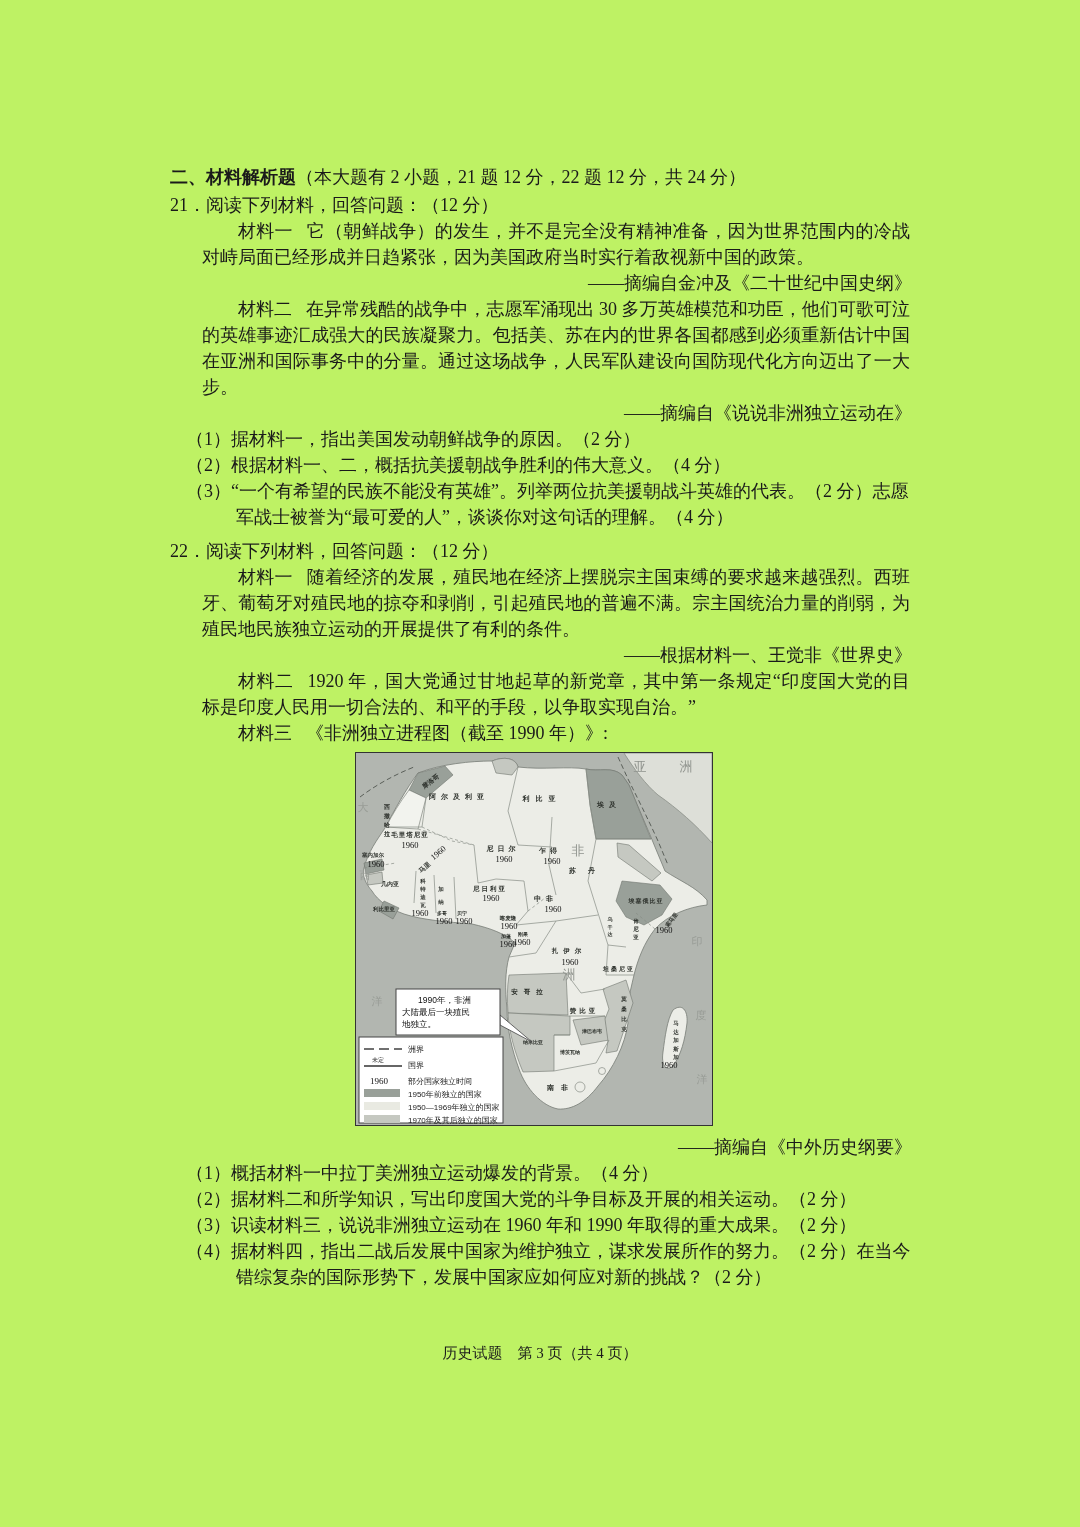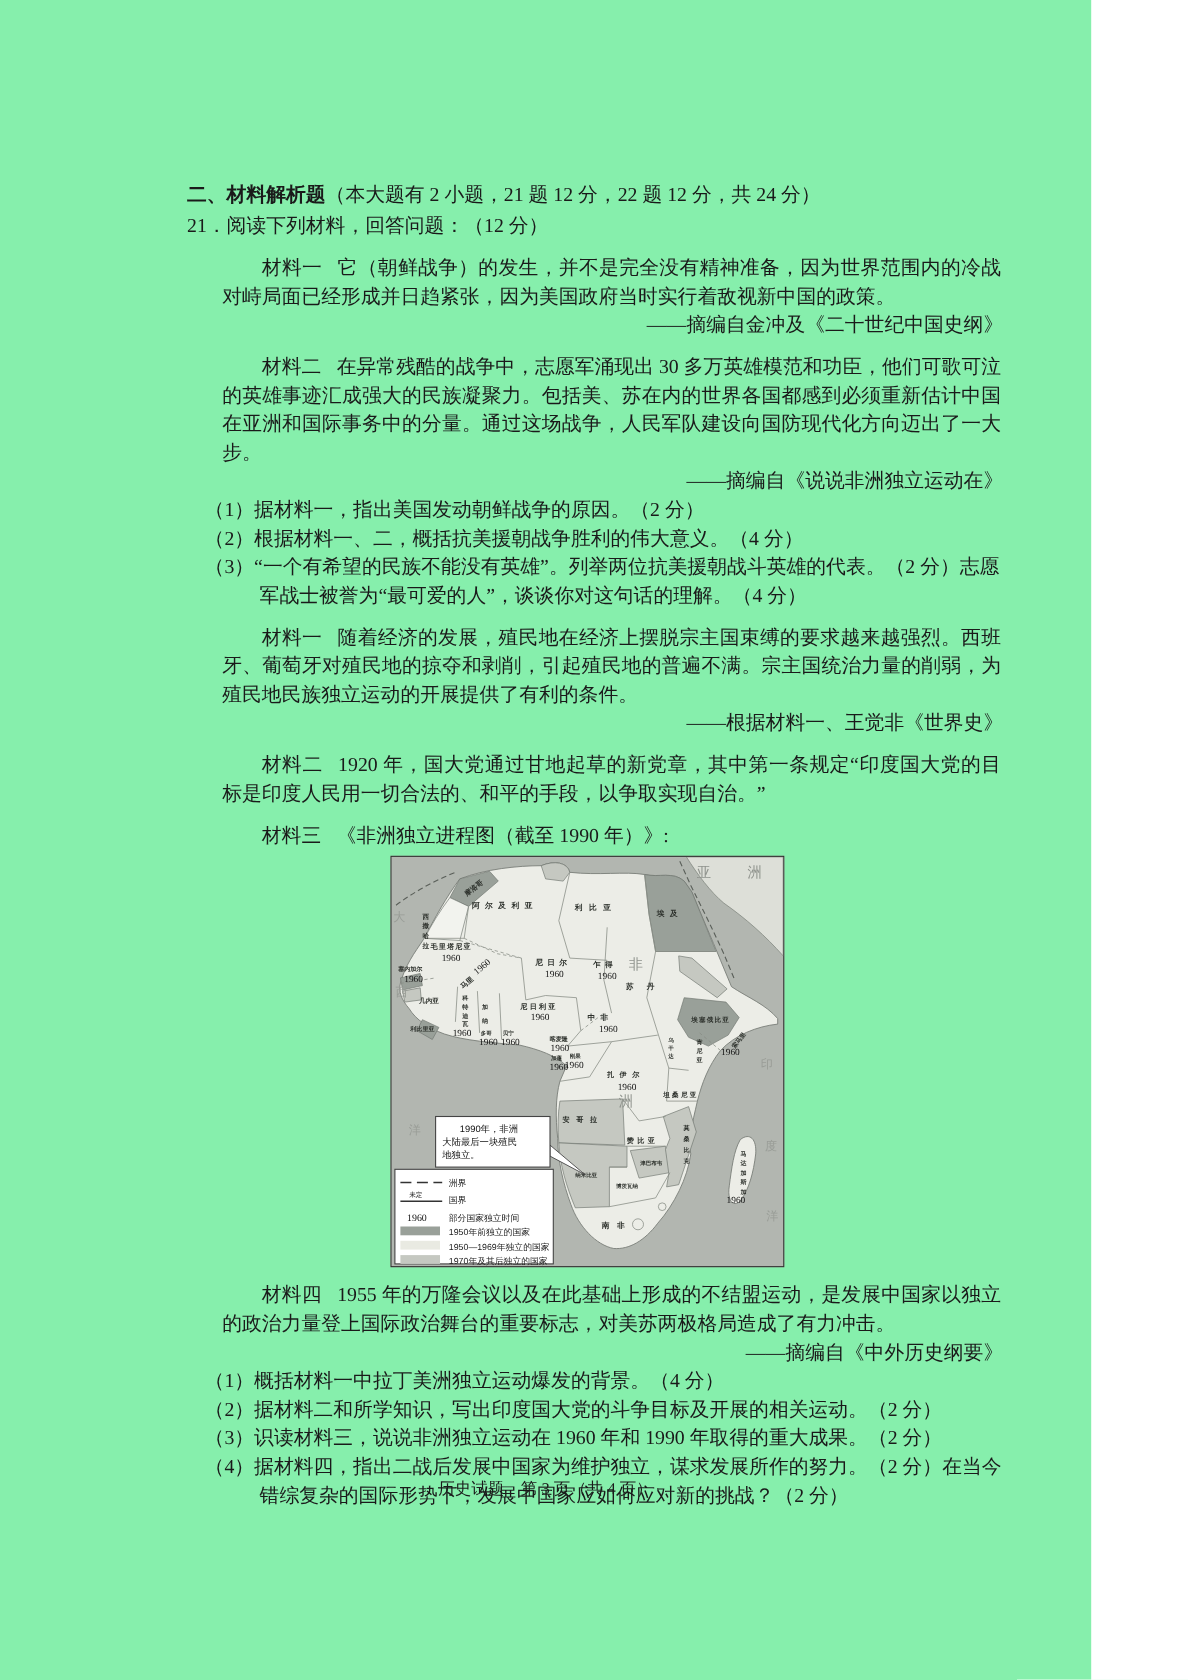--- a/index.html
+++ b/index.html
@@ -1,23 +1,23 @@
 <!DOCTYPE html>
 <html style="--ocean: #b2b6b0; --land: #ecede7; --pre1950: #99a099; --mid: #e9eae2; --post1970: #c5c8c1;"><head>
 <meta charset="utf-8">
 <style>
   html,body{margin:0;padding:0;background:#ffffff;}
   body{width:1080px;height:1527px;font-family:"Liberation Serif","DejaVu Serif",serif;color:#1a1a1a;}
-  .page{position:relative;width:992px;height:1527px;overflow:hidden;background:#86efac;}
+  .page{position:relative;width:1080px;height:1527px;overflow:hidden;background:#bef264;}
   .content{position:absolute;left:170px;top:164px;width:742px;font-size:18px;line-height:26px;}
   p{margin:0;}
   .sec b{font-family:"Liberation Sans","DejaVu Sans",sans-serif;font-weight:bold;}
   .stem{margin-top:2px;}
   .stem22{margin-top:8px;}
-  .mat{margin-left:32px;margin-right:2px;text-indent:2em;text-align:justify;margin-top:12px;}
+  .mat{margin-left:32px;margin-right:2px;text-indent:2em;text-align:justify;}
   .mlabel{margin-right:14px;}
   .src{text-align:right;}
   .qitem{margin-left:16px;padding-left:50px;text-indent:-50px;font-family:Liberation Serif, serif;}
   .map-wrap{margin:6px 0 8px 185px;width:360px;}
   svg.map{display:block;border:1.5px solid #333;background:var(--ocean,#b2b6b0);}
   .land{fill:var(--land,#ecede7);stroke:#777c76;stroke-width:0.8;}
   .island{fill:var(--land,#ecede7);stroke:#777c76;stroke-width:0.8;}
   .asia{fill:#dddfd8;stroke:#8a8f88;stroke-width:0.8;}
   .pre1950{fill:var(--pre1950,#99a099);stroke:#70756f;stroke-width:0.6;}
   .post1970{fill:var(--post1970,#c5c8c1);stroke:#70756f;stroke-width:0.6;}
@@ -50,20 +50,21 @@
     <p class="mat"><span class="mlabel">材料一</span><span>它（朝鲜战争）的发生，并不是完全没有精神准备，因为世界范围内的冷战对峙局面已经形成并日趋紧张，因为美国政府当时实行着敌视新中国的政策。</span></p>
     <p class="src">——摘编自金冲及《二十世纪中国史纲》</p>
 
     <p class="mat"><span class="mlabel">材料二</span><span>在异常残酷的战争中，志愿军涌现出 30 多万英雄模范和功臣，他们可歌可泣的英雄事迹汇成强大的民族凝聚力。包括美、苏在内的世界各国都感到必须重新估计中国在亚洲和国际事务中的分量。通过这场战争，人民军队建设向国防现代化方向迈出了一大步。</span></p>
     <p class="src">——摘编自《说说非洲独立运动在》</p>
 
     <div class="qitem">（1）据材料一，指出美国发动朝鲜战争的原因。（2 分）</div>
     <div class="qitem">（2）根据材料一、二，概括抗美援朝战争胜利的伟大意义。（4 分）</div>
     <div class="qitem">（3）“一个有希望的民族不能没有英雄”。列举两位抗美援朝战斗英雄的代表。（2 分）志愿军战士被誉为“最可爱的人”，谈谈你对这句话的理解。（4 分）</div>
 
+    <p class="stem stem22">22．阅读下列材料，回答问题：（12 分）</p>
 
     <p class="mat"><span class="mlabel">材料一</span><span>随着经济的发展，殖民地在经济上摆脱宗主国束缚的要求越来越强烈。西班牙、葡萄牙对殖民地的掠夺和剥削，引起殖民地的普遍不满。宗主国统治力量的削弱，为殖民地民族独立运动的开展提供了有利的条件。</span></p>
     <p class="src">——根据材料一、王觉非《世界史》</p>
 
     <p class="mat"><span class="mlabel">材料二</span><span>1920 年，国大党通过甘地起草的新党章，其中第一条规定“印度国大党的目标是印度人民用一切合法的、和平的手段，以争取实现自治。”</span></p>
 
     <p class="mat"><span class="mlabel">材料三</span><span>《非洲独立进程图（截至 1990 年）》:</span></p>
 
     <div class="map-wrap">
       <svg class="map" width="356" height="372" viewBox="0 0 356 372" xmlns="http://www.w3.org/2000/svg">
@@ -200,21 +201,20 @@
             <text class="lg-t" x="52" y="357">1950—1969年独立的国家</text>
           </g>
           <g>
             <rect x="8" y="362" width="36" height="8" fill="#c5c8c1"></rect>
             <text class="lg-t" x="52" y="370">1970年及其后独立的国家</text>
           </g>
         </g>
       </svg>
     </div>
 
-    <p class="mat"><span class="mlabel">材料四</span><span>1955 年的万隆会议以及在此基础上形成的不结盟运动，是发展中国家以独立的政治力量登上国际政治舞台的重要标志，对美苏两极格局造成了有力冲击。</span></p>
     <p class="src">——摘编自《中外历史纲要》</p>
 
     <div class="qitem">（1）概括材料一中拉丁美洲独立运动爆发的背景。（4 分）</div>
     <div class="qitem">（2）据材料二和所学知识，写出印度国大党的斗争目标及开展的相关运动。（2 分）</div>
     <div class="qitem">（3）识读材料三，说说非洲独立运动在 1960 年和 1990 年取得的重大成果。（2 分）</div>
     <div class="qitem">（4）据材料四，指出二战后发展中国家为维护独立，谋求发展所作的努力。（2 分）在当今错综复杂的国际形势下，发展中国家应如何应对新的挑战？（2 分）</div>
 
   </div>
 
   <div class="footer">历史试题　第 3 页（共 4 页）</div>

